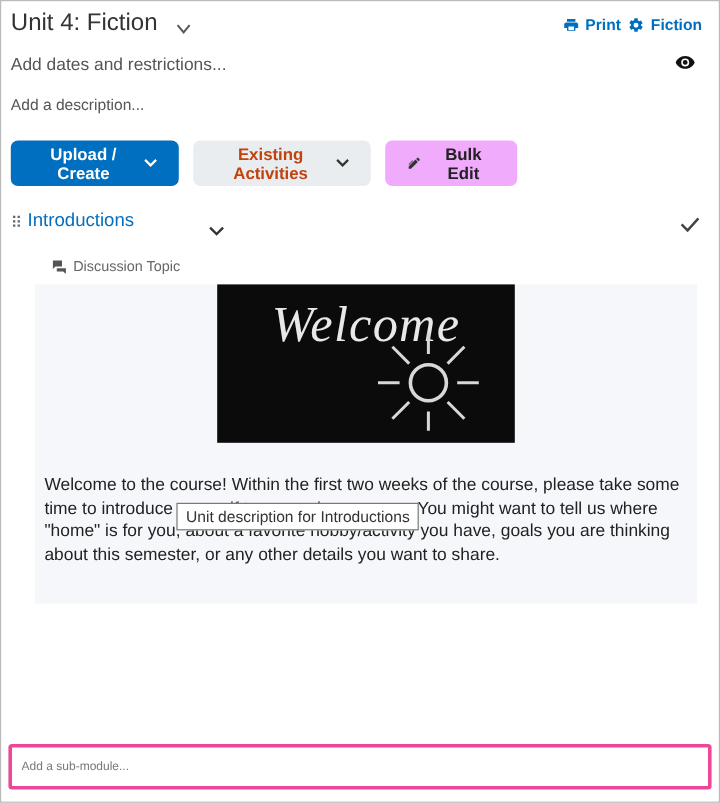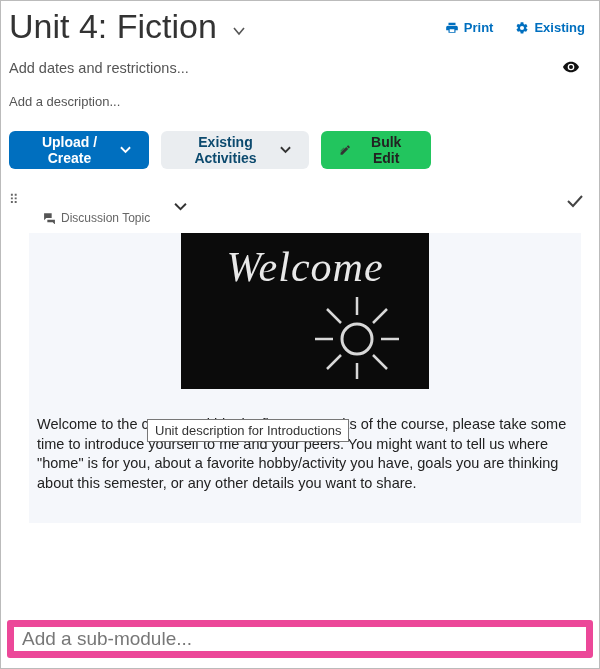--- a/index.html
+++ b/index.html
@@ -11,35 +11,35 @@
     border: 1px solid #bbb;
     position: relative;
     overflow: hidden;
   }
   .header-row {
     display: flex;
     align-items: center;
     padding: 6px 8px 0 8px;
   }
   .page-title {
-    font-size: 34px;
+    font-size: 20px;
     font-weight: 400;
     color: #333;
     flex: 0 0 auto;
   }
   .title-chevron {
     margin-left: 16px;
     font-size: 13px;
     color: #555;
     padding-top: 10px;
   }
   .header-spacer { flex: 1; }
   .header-links {
     display: flex;
-    gap: 22px;
+    gap: 6px;
     align-items: center;
     padding-right: 6px;
     padding-top: 2px;
   }
   .hlink {
     color: #006fbf;
     font-size: 13px;
     font-weight: 600;
     display: flex;
     align-items: center;
@@ -72,22 +72,22 @@
     font-size: 14px;
     font-weight: 600;
     display: flex;
     align-items: center;
     justify-content: center;
     gap: 8px;
     cursor: pointer;
     padding: 0 18px;
   }
   .btn-primary { background: #006fbf; color: #fff; width: 140px; }
-  .btn-secondary { background: #eaedf0; color: #0c4a6e; width: 148px; }
-  .btn-bulk { background: #22c55e; color: #222; width: 110px; }
+  .btn-secondary { background: #eaedf0; color: #c2410c; width: 148px; }
+  .btn-bulk { background: #f0abfc; color: #222; width: 110px; }
   .chev-down { font-size: 12px; }
   .content-item {
     padding: 10px 8px 0 8px;
   }
   .item-header {
     display: flex;
     align-items: flex-start;
     padding-bottom: 4px;
   }
   .drag-handle {
@@ -125,21 +125,21 @@
     padding-top: 4px;
   }
   .description-box {
     margin: 4px 10px 0 20px;
     background: #f5f7fb;
     padding: 0 0 14px 0;
     position: relative;
   }
   .welcome-img {
     width: 248px;
-    height: 156px;
+    height: 132px;
     background: #0b0b0b;
     margin: 0 auto;
     position: relative;
     display: block;
   }
   .welcome-text {
     position: absolute;
     top: 10px;
     left: 0; right: 0;
     text-align: center;
@@ -171,24 +171,24 @@
     color: #333;
     padding: 3px 7px;
     z-index: 10;
   }
   .sub-module-input {
     position: absolute;
     bottom: 10px;
     left: 6px;
     right: 6px;
     height: 38px;
-    border: 7px solid #ec4899;
+    border: 3px solid #ec4899;
     border-radius: 3px;
     padding: 0 8px;
-    font-size: 19px;
+    font-size: 10px;
     color: #777;
     display: flex;
     align-items: center;
   }
 </style>
 </head>
 <body>
 
 <div class="header-row">
   <div class="page-title">Unit 4: Fiction</div>
@@ -202,21 +202,21 @@
     <div class="hlink">
       <svg width="14" height="14" viewBox="0 0 24 24">
           <path d="M19 8H5c-1.66 0-3 1.34-3 3v5h4v4h12v-4h4v-5c0-1.66-1.34-3-3-3zm-3 11H8v-5h8v5zM18 3H6v4h12V3z"></path>
         </svg>
       <span>Print</span>
     </div>
     <div class="hlink">
       <svg width="14" height="14" viewBox="0 0 24 24">
           <path d="M19.14 12.94a7.14 7.14 0 0 0 .05-.94 7.14 7.14 0 0 0-.05-.94l2.03-1.58a.5.5 0 0 0 .12-.64l-1.92-3.32a.5.5 0 0 0-.6-.22l-2.39.96a7.03 7.03 0 0 0-1.62-.94l-.36-2.54A.5.5 0 0 0 13.9 2h-3.8a.5.5 0 0 0-.5.42l-.36 2.54c-.58.24-1.12.55-1.62.94l-2.39-.96a.5.5 0 0 0-.6.22L2.71 8.48a.5.5 0 0 0 .12.64l2.03 1.58c-.03.31-.05.63-.05.94s.02.63.05.94l-2.03 1.58a.5.5 0 0 0-.12.64l1.92 3.32c.13.22.39.31.6.22l2.39-.96c.5.39 1.04.7 1.62.94l.36 2.54c.04.24.25.42.5.42h3.8c.25 0 .46-.18.5-.42l.36-2.54a7.03 7.03 0 0 0 1.62-.94l2.39.96c.21.09.47 0 .6-.22l1.92-3.32a.5.5 0 0 0-.12-.64l-2.03-1.58zM12 15.5A3.5 3.5 0 1 1 12 8.5a3.5 3.5 0 0 1 0 7z"></path>
         </svg>
-      <span>Existing</span>
+      <span>Fiction</span>
     </div>
   </div>
 </div>
 
 <div class="meta-line">
   <span>Add dates and restrictions...</span>
   <span class="eye">
     <svg width="16" height="12" viewBox="0 0 24 16">
         <path d="M12 0C6 0 1.73 4.11 0 8c1.73 3.89 6 8 12 8s10.27-4.11 12-8c-1.73-3.89-6-8-12-8zm0 13a5 5 0 1 1 0-10 5 5 0 0 1 0 10zm0-8a3 3 0 1 0 0 6 3 3 0 0 0 0-6z" fill="#111"></path>
       </svg>
@@ -248,20 +248,21 @@
         <path d="M3 13l6-6 2 2-6 6H3v-2z" opacity="0.5"></path>
       </svg>
     <span>Bulk Edit</span>
   </button>
 </div>
 
 <div class="content-item">
   <div class="item-header">
     <span class="drag-handle">⠿</span>
     <div>
+      <div class="item-title">Introductions</div>
       <div class="item-sub">
         <svg width="13" height="12" viewBox="0 0 24 22">
             <path d="M2 2h14v9H6l-4 4V2zm6 12h14v9l-4-4H8v-5z"></path>
           </svg>
         <span>Discussion Topic</span>
       </div>
     </div>
     <span class="item-chev">
       <svg width="13" height="10" viewBox="0 0 12 8">
           <path d="M1 1 L6 6 L11 1" stroke="#333" stroke-width="1.8" fill="none"></path>

